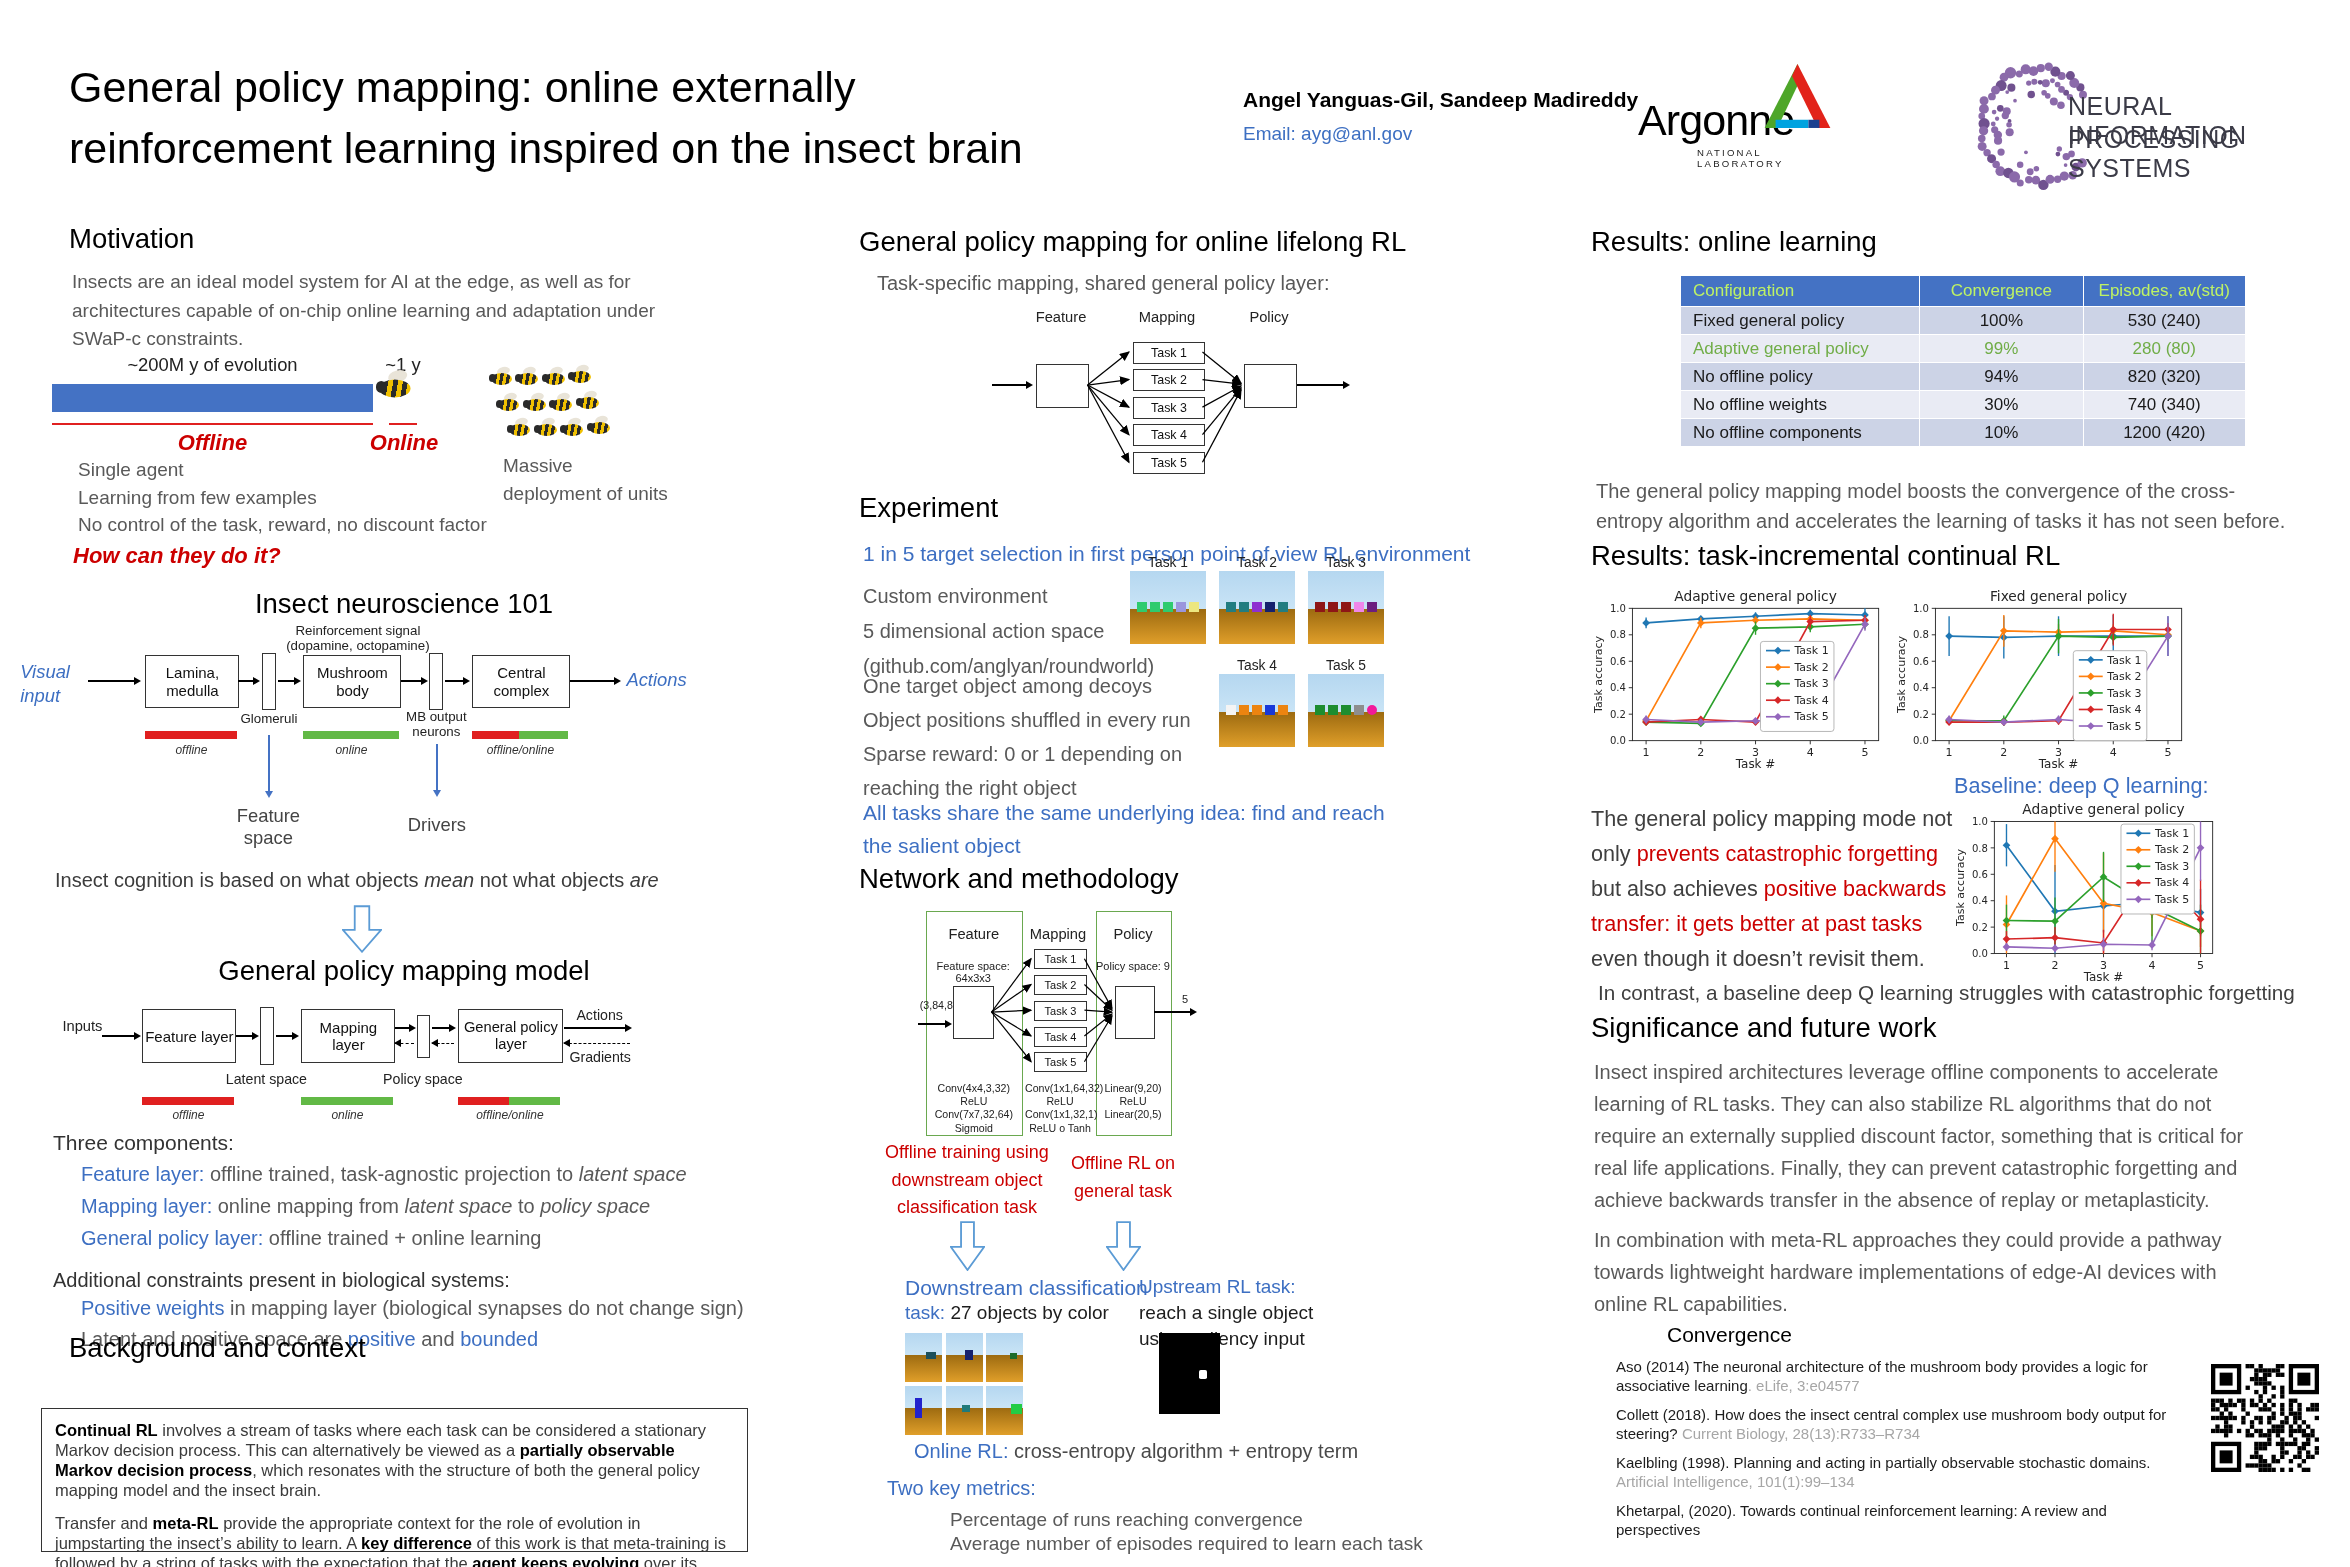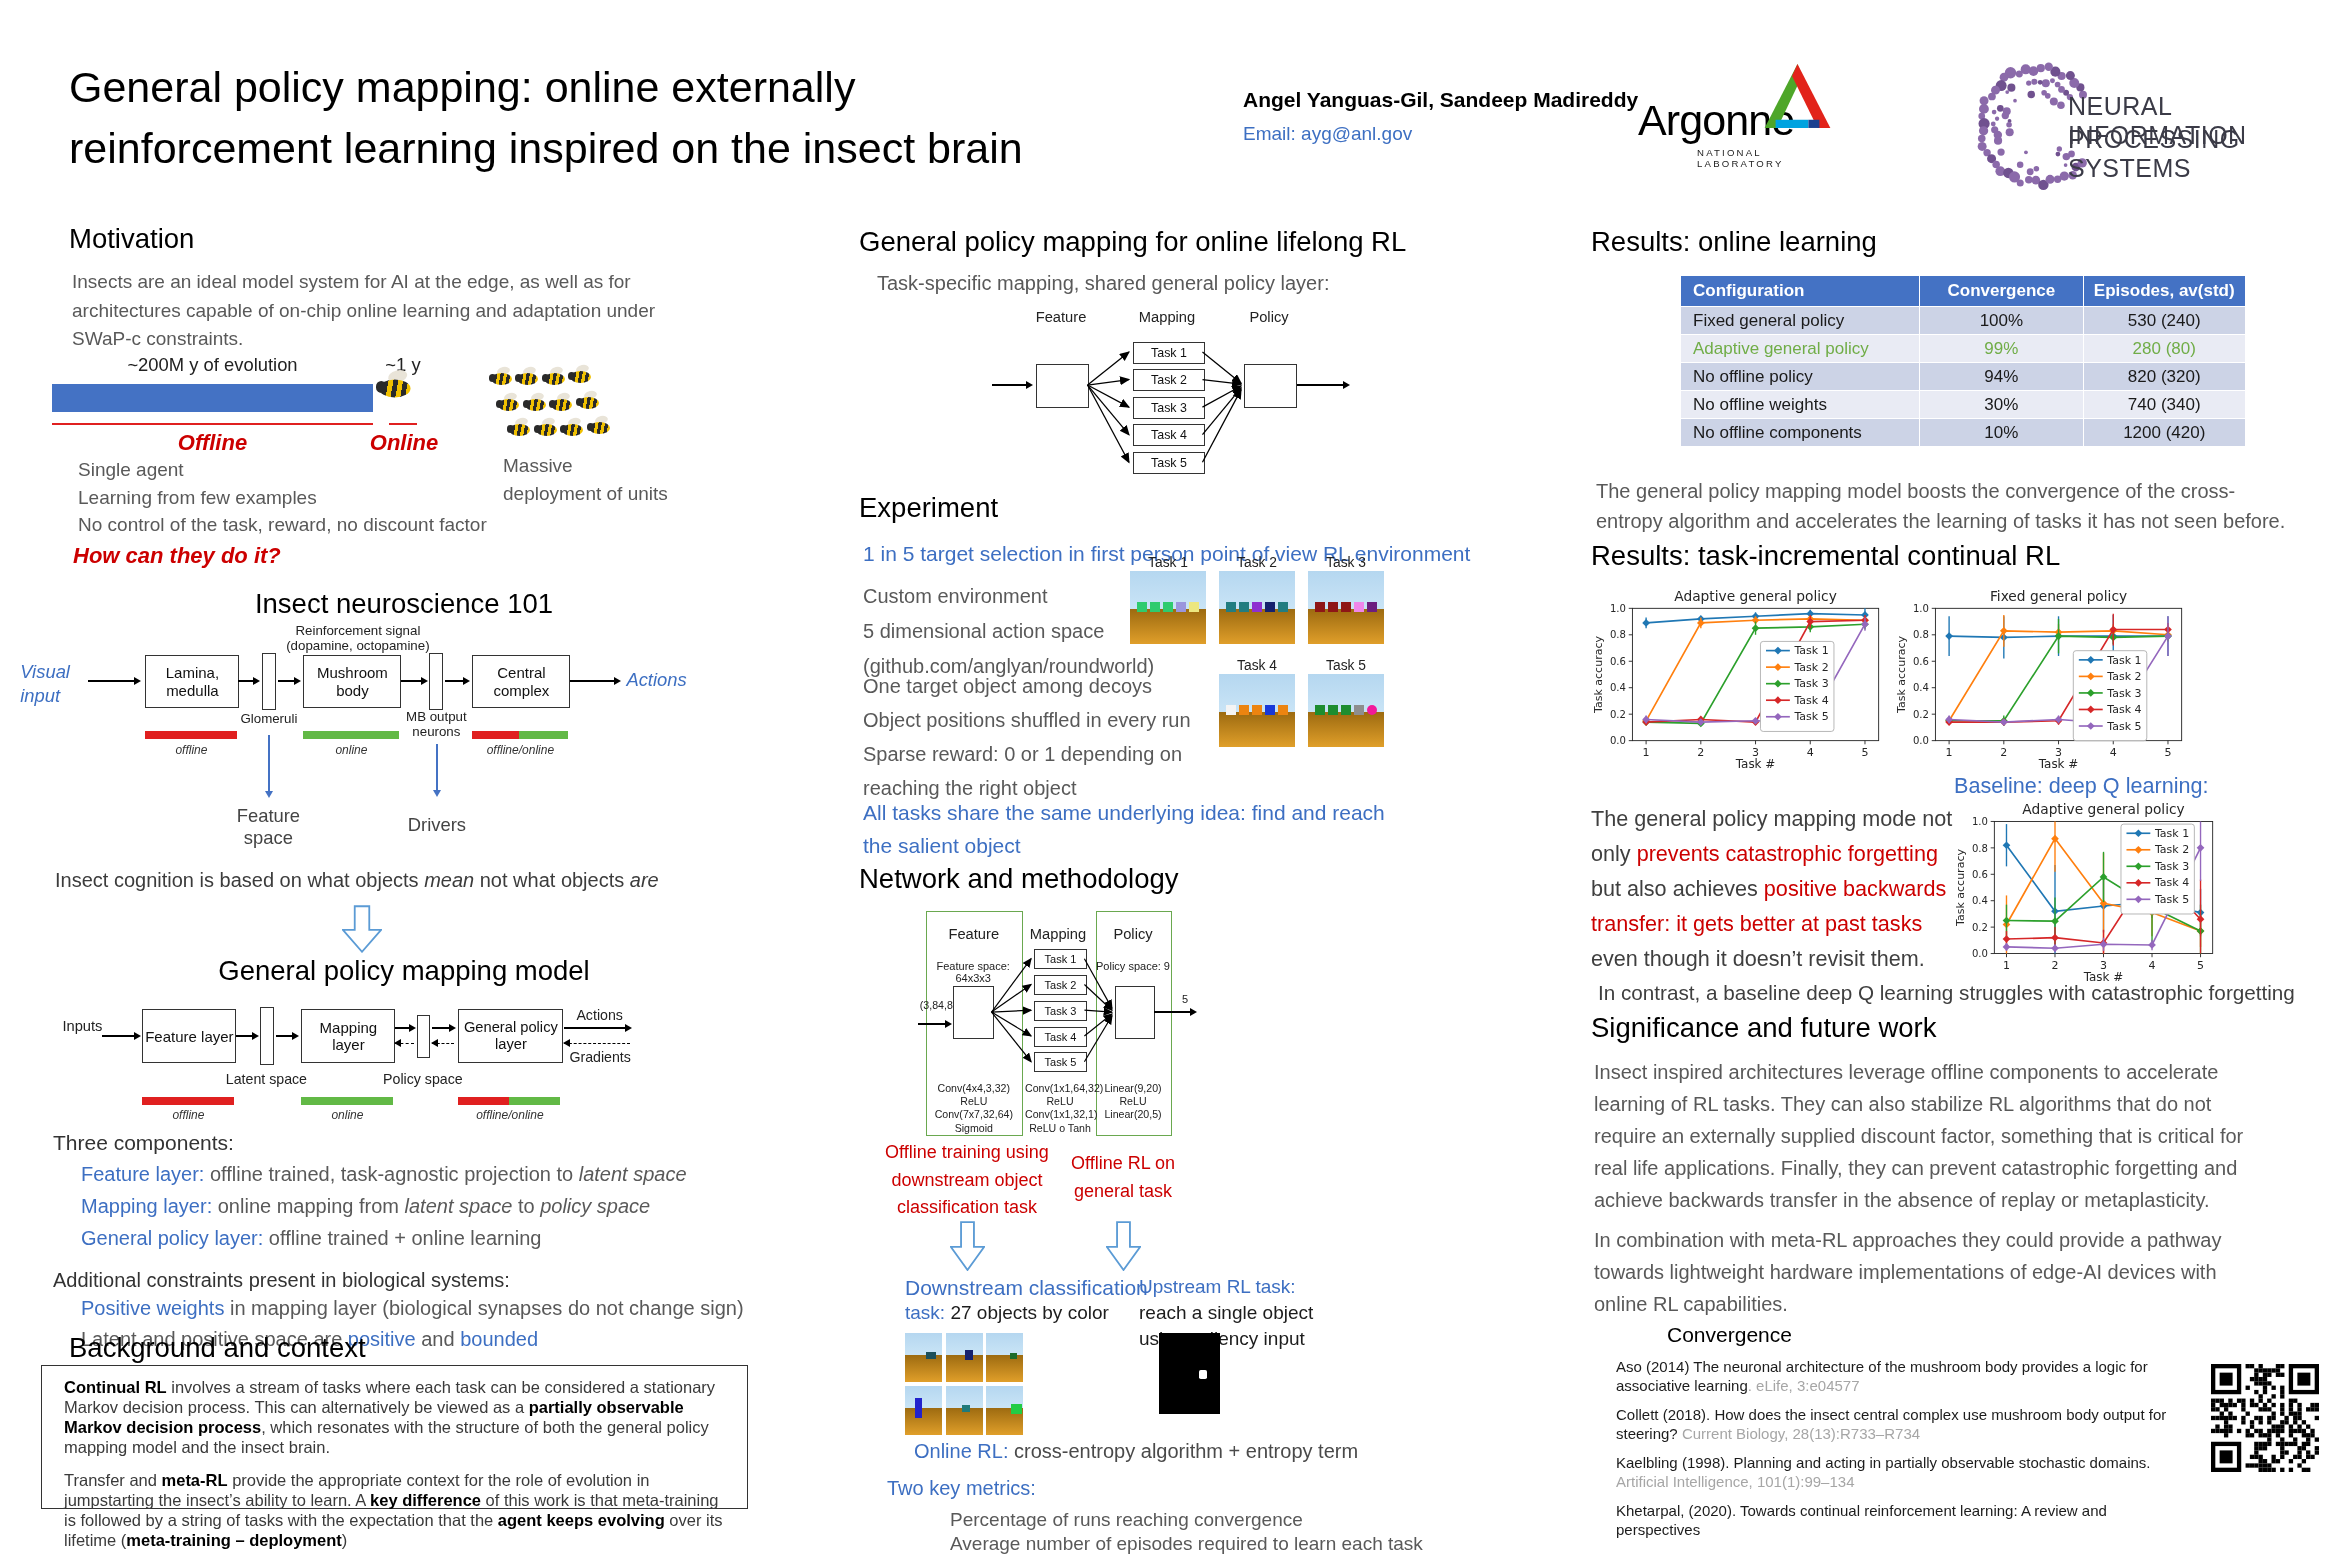--- a/index.html
+++ b/index.html
@@ -34,21 +34,21 @@
   .bee .body{left:1.8px;top:6.4px;width:21px;height:12px;border-radius:50%;background:repeating-linear-gradient(100deg,#f0c000 0 3.2px,#2a2a2a 3.2px 6.4px)}
   .bee .wing{left:8.3px;top:0;width:13px;height:8.3px;border-radius:50%;background:#e9e4d8;transform:rotate(-14deg)}
   .bee .head{left:0;top:7.3px;width:7.3px;height:7.3px;border-radius:50%;background:#2a2a2a}
   .thumb{position:absolute;width:76px;height:73px;background:linear-gradient(180deg,#b5d7f0 0,#c9e4f6 52%,#9c6a10 52%,#e09f2a 100%)}
   .thumb .objs{position:absolute;left:0;right:0;top:42%;display:flex;justify-content:center;gap:2.8px}
   .thumb .obj{width:10px;height:10px}
   .thumb .obj.circ{border-radius:50%}
   .dsthumb{position:absolute;width:37px;height:49px;background:linear-gradient(180deg,#b5d7f0 0,#c9e4f6 44%,#9c6a10 44%,#e09f2a 100%)}
   .greenrect{position:absolute;border:1.5px solid #6aa84f}
   .rtable{position:absolute;left:1680px;top:275px;border-collapse:collapse;font-size:17px}
-  .rtable th{background:#4472c4;color:#ffffff;font-weight:bold;height:30px;padding:0 9.2px;border:1.8px solid #fff}
+  .rtable th{background:#4472c4;color:#bef264;font-weight:normal;height:30px;padding:0 9.2px;border:1.8px solid #fff}
   .rtable td{height:27px;padding:0 9.2px;border:1.8px solid #fff;color:#1a1a1a}
   .rtable th:first-child,.rtable td:first-child{text-align:left;padding-left:12px}
   .rtable th:nth-child(n+2),.rtable td:nth-child(n+2){text-align:center}
   .rtable tbody tr:nth-child(odd) td{background:#ccd3e6}
   .rtable tbody tr:nth-child(even) td{background:#e9ebf4}
   .rtable tr.greenrow td{color:#70ad47}
   .chart svg text{font-family:"DejaVu Sans",sans-serif}
   .outline-arrow{position:absolute}
   .ref{margin-bottom:10px}
   .ref .journal{color:#a6a6a6}
@@ -248,21 +248,21 @@
 
   <div class="abs" style="left:53px;top:1131px;font-size:21px;color:#333">Three components:</div>
   <div class="abs gray" style="left:81px;top:1163px;font-size:20px"><span class="blue">Feature layer:</span><span> offline trained, task-agnostic projection to </span><span class="i">latent space</span></div>
   <div class="abs gray" style="left:81px;top:1195px;font-size:20px"><span class="blue">Mapping layer:</span><span> online mapping from </span><span class="i">latent space</span><span> to </span><span class="i">policy space</span></div>
   <div class="abs gray" style="left:81px;top:1227px;font-size:20px"><span class="blue">General policy layer:</span><span> offline trained + online learning</span></div>
   <div class="abs" style="left:53px;top:1269px;font-size:20px;color:#333">Additional constraints present in biological systems:</div>
   <div class="abs gray" style="left:81px;top:1297px;font-size:20px"><span class="blue">Positive weights</span><span> in mapping layer (biological synapses do not change sign)</span></div>
   <div class="abs gray" style="left:81px;top:1328px;font-size:20px"><span>Latent and positive space are </span><span class="blue">positive</span><span> and </span><span class="blue">bounded</span></div>
 
   <div class="abs sec" style="left:69px;top:1361px;transform:translateY(-29px)">Background and context</div>
-  <div class="abs" style="left:41px;top:1365px;width:707px;height:144px;border:1.8px solid #333;padding:11px 22px;box-sizing:border-box;font-size:16.5px;line-height:20px;color:#3a3a3a">
+  <div class="abs" style="left:41px;top:1408px;width:707px;height:144px;border:1.8px solid #333;padding:11px 13px;box-sizing:border-box;font-size:16.5px;line-height:20px;color:#3a3a3a">
     <div><span class="b">Continual RL</span><span> involves a stream of tasks where each task can be considered a stationary Markov decision process. This can alternatively be viewed as a </span><span class="b">partially observable Markov decision process</span><span>, which resonates with the structure of both the general policy mapping model and the insect brain.</span></div>
     <div style="margin-top:13px"><span>Transfer and </span><span class="b">meta-RL</span><span> provide the appropriate context for the role of evolution in jumpstarting the insect’s ability to learn. A </span><span class="b">key difference</span><span> of this work is that meta-training is followed by a string of tasks with the expectation that the </span><span class="b">agent keeps evolving</span><span> over its lifetime (</span><span class="b">meta-training – deployment</span><span>)</span></div>
   </div>
 
   <div class="abs sec" style="left:859px;top:226px">General policy mapping for online lifelong RL</div>
   <div class="abs gray" style="left:877px;top:272px;font-size:20px">Task-specific mapping, shared general policy layer:</div>
 
   <div class="abs" style="left:992px;top:305px;width:386px;height:184px">
     <div class="abs center" style="left:37px;top:3.7px;width:64px;font-size:14.7px;color:#222">Feature</div>
     <div class="abs center" style="left:143px;top:3.7px;width:64px;font-size:14.7px;color:#222">Mapping</div>

